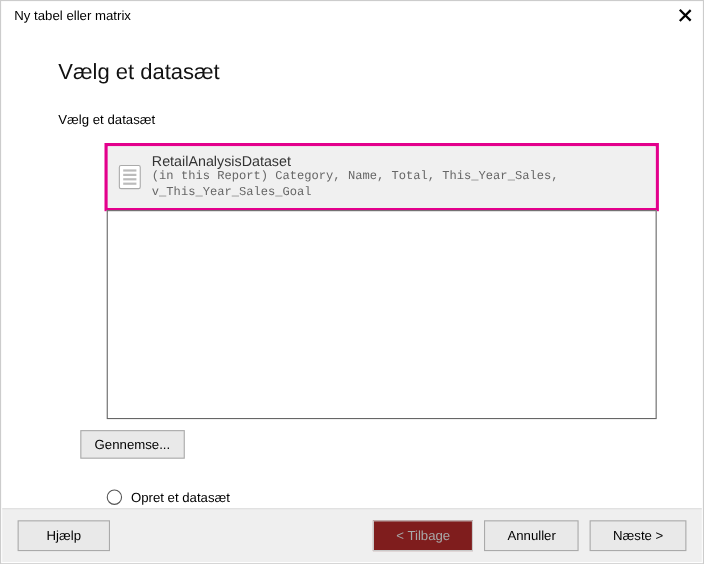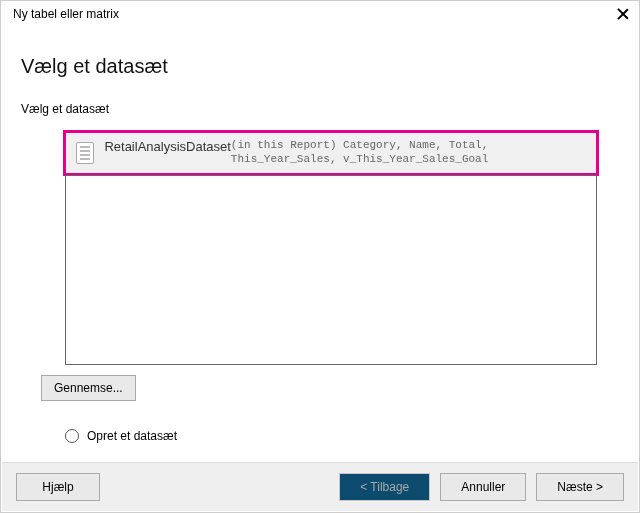--- a/index.html
+++ b/index.html
@@ -31,21 +31,21 @@
     content: "";
     position: absolute;
     left: 5px; top: -1px;
     width: 1.5px; height: 14px;
     background: #000;
   }
   .close-icon::before { transform: rotate(45deg); }
   .close-icon::after  { transform: rotate(-45deg); }
 
   .content {
-    padding: 18px 40px 10px 20px;
+    padding: 18px 40px 10px 52px;
   }
   .heading {
     font-size: 20px;
     font-weight: 400;
     color: #111;
     margin: 10px 0 24px 0;
   }
   .section-label {
     font-size: 12px;
     margin: 0 0 14px 0;
@@ -84,39 +84,39 @@
     display: flex;
     flex-direction: column;
     justify-content: space-evenly;
     padding: 3px 3px;
     gap: 2px;
   }
   .dataset-icon .row {
     height: 2px;
     background: #bbb;
   }
-  .dataset-text { display: flex; flex-direction: row; line-height: 1.25; }
+  .dataset-text { display: flex; flex-direction: column; line-height: 1.25; }
   .dataset-name { font-size: 13px; color: #333; }
   .dataset-desc { font-size: 11px; color: #666; font-family: Liberation Mono, monospace; }
 
   .browse-row { margin-left: 20px; margin-top: 10px; }
 
   .btn {
     background: #e9e9e9;
     border: 1px solid #aaa;
     color: #000;
     font-family: inherit;
     font-size: 12px;
     padding: 5px 12px;
     cursor: pointer;
   }
   .btn:disabled {
     color: #a8a8a8;
     border-color: #c9c9c9;
-    background: #0c4a6e;
+    background: #7f1d1d;
     cursor: default;
   }
 
   .radio-row {
     margin-left: 44px;
     margin-top: 28px;
     display: flex;
     align-items: center;
     gap: 8px;
     font-size: 12px;

